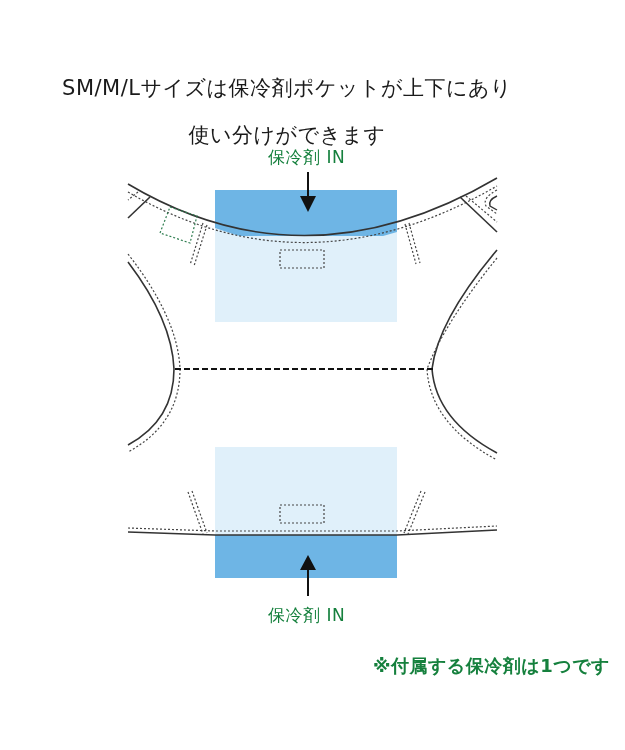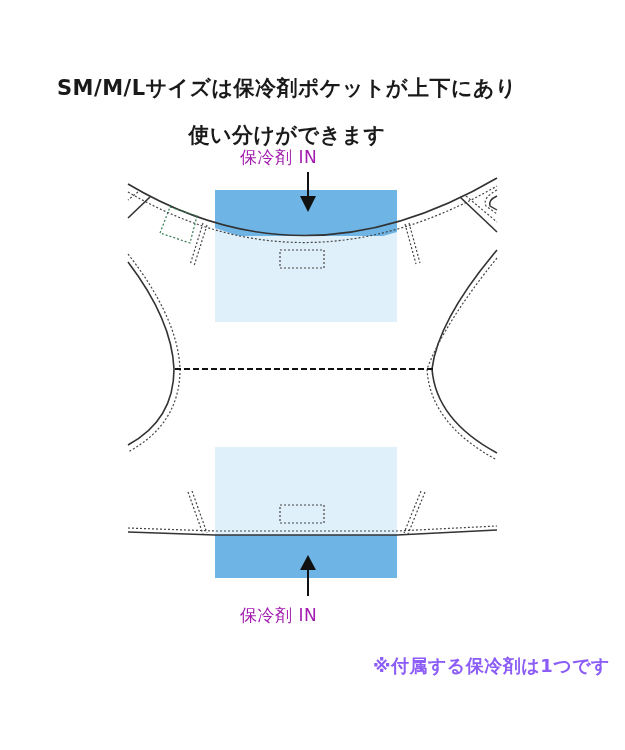--- a/index.html
+++ b/index.html
@@ -1,25 +1,25 @@
 <!DOCTYPE html>
 <html><head>
   <meta charset="utf-8">
   <style>
     html, body { margin: 0; padding: 0; background: #ffffff; }
     body { width: 625px; height: 750px; position: relative; overflow: hidden;
            font-family: "DejaVu Sans", "Liberation Sans", sans-serif; color: #1a1a1a; }
     .title { position: absolute; left: 0; width: 574px; text-align: center;
-             font-size: 21px; font-weight: bold; line-height: 30px; letter-spacing: 0.5px; }
+             font-size: 21px; font-weight: normal; line-height: 30px; letter-spacing: 0.5px; }
     .title.l1 { top: 73px; }
     .title.l2 { top: 120px; }
-    .label { position: absolute; font-size: 17px; color: #a21caf; letter-spacing: 0.5px; white-space: nowrap; }
+    .label { position: absolute; font-size: 17px; color: #15803d; letter-spacing: 0.5px; white-space: nowrap; margin-left: 28px; }
     .label.top { left: 240px; top: 146px; }
     .label.bottom { left: 240px; top: 604px; }
-    .note { position: absolute; right: 15px; top: 654px; font-size: 18px; font-weight: bold; color: #8b5cf6; letter-spacing: 0.5px; }
+    .note { position: absolute; right: 15px; top: 654px; font-size: 18px; font-weight: bold; color: #15803d; letter-spacing: 0.5px; }
     svg.diagram { position: absolute; left: 0; top: 0; }
   </style>
 </head>
 <body>
 
 <div class="title l1">SM/M/Lサイズは保冷剤ポケットが上下にあり</div>
 <div class="title l2">使い分けができます</div>
 
 <svg class="diagram" width="625" height="750" viewBox="0 0 625 750">
 

